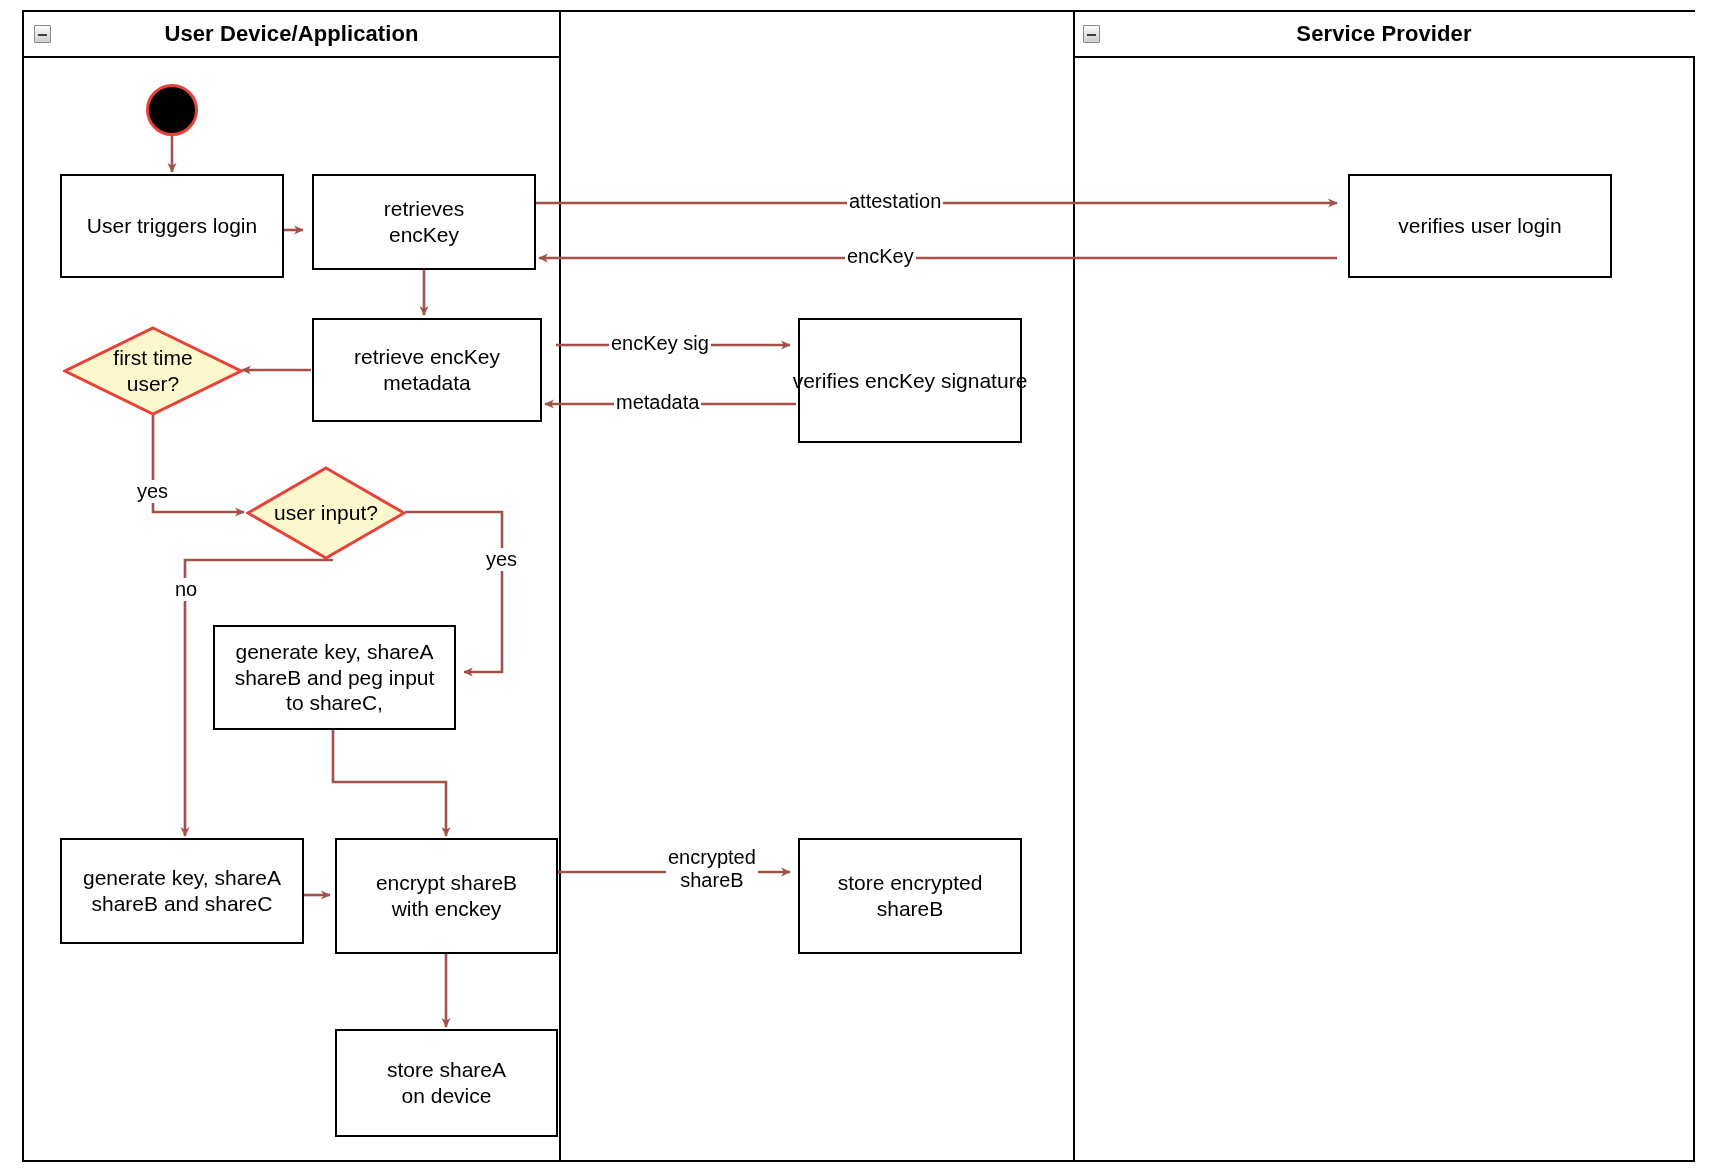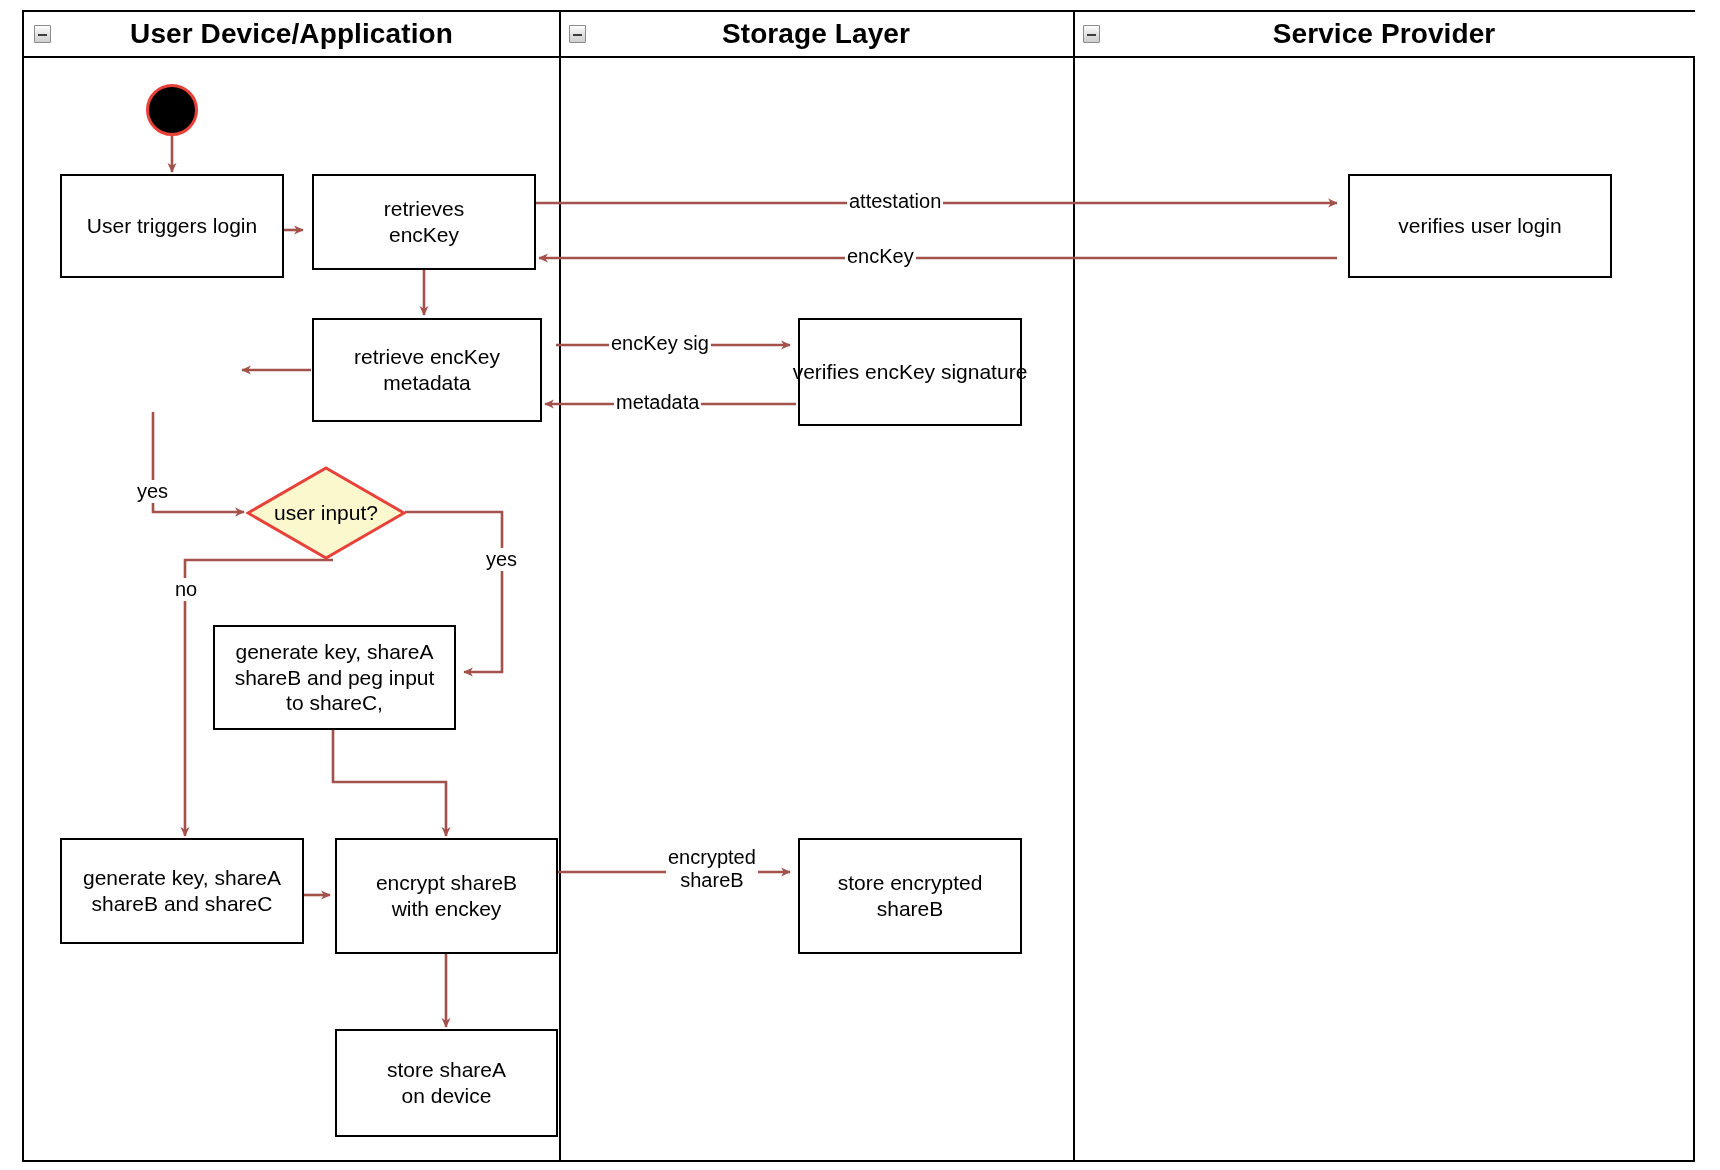--- a/index.html
+++ b/index.html
@@ -34,21 +34,21 @@
     height: 46px;
     box-sizing: border-box;
     border-bottom: 2px solid #000000;
     background: #ffffff;
     display: flex;
     align-items: center;
     justify-content: center;
   }
   .lane-header .title {
     font-weight: bold;
-    font-size: 28px;
+    font-size: 22px;
     color: #000000;
     letter-spacing: 0.1px;
   }
   .lane-divider {
     position: absolute;
     top: 0;
     width: 2px;
     height: 100%;
     background: #000000;
   }
@@ -149,24 +149,20 @@
 </head>
 <body>
 
 <div id="canvas">
 
   <div class="pool">
 
     <div class="lane-header" style="left:0; width:535px;">
       <span class="collapse-box"></span>
       <span class="title">User Device/Application</span>
-    </div>
-    <div class="lane-header" style="left:535px; width:514px;">
-      <span class="collapse-box"></span>
-      <span class="title">Storage Layer</span>
     </div>
     <div class="lane-header" style="left:1049px; width:622px;">
       <span class="collapse-box"></span>
       <span class="title">Service Provider</span>
     </div>
 
     <div class="lane-divider" style="left:535px;"></div>
     <div class="lane-divider" style="left:1049px;"></div>
   </div>
 
@@ -225,22 +221,29 @@
   <div class="node action" style="left:60px; top:174px; width:224px; height:104px;">User triggers login</div>
 
   <div class="node action" style="left:312px; top:174px; width:224px; height:96px;">retrieves
 encKey</div>
 
   <div class="node action" style="left:1348px; top:174px; width:264px; height:104px;">verifies user login</div>
 
   <div class="node action" style="left:312px; top:318px; width:230px; height:104px;">retrieve encKey
 metadata</div>
 
-  <div class="node action overflow" style="left:798px; top:318px; width:224px; height:108px;">verifies encKey signature</div>
-
+  <div class="node action overflow" style="left:798px; top:318px; width:224px; height:125px;">verifies encKey signature</div>
+
+  <div class="decision-wrap" style="left:63px; top:326px; width:180px; height:90px;">
+    <svg class="decision-shape" viewBox="0 0 180 90" preserveAspectRatio="none" xmlns="http://www.w3.org/2000/svg">
+      <polygon points="90,2 178,45 90,88 2,45" fill="#fbf8cd" stroke="#e8413a" stroke-width="3"></polygon>
+    </svg>
+    <div class="decision-label">first time
+user?</div>
+  </div>
 
   <div class="decision-wrap" style="left:246px; top:466px; width:160px; height:94px;">
     <svg class="decision-shape" viewBox="0 0 160 94" preserveAspectRatio="none" xmlns="http://www.w3.org/2000/svg">
       <polygon points="80,2 158,47 80,92 2,47" fill="#fbf8cd" stroke="#e8413a" stroke-width="3"></polygon>
     </svg>
     <div class="decision-label">user input?</div>
   </div>
 
   <div class="node action" style="left:213px; top:625px; width:243px; height:105px;">generate key, shareA
 shareB and peg input

